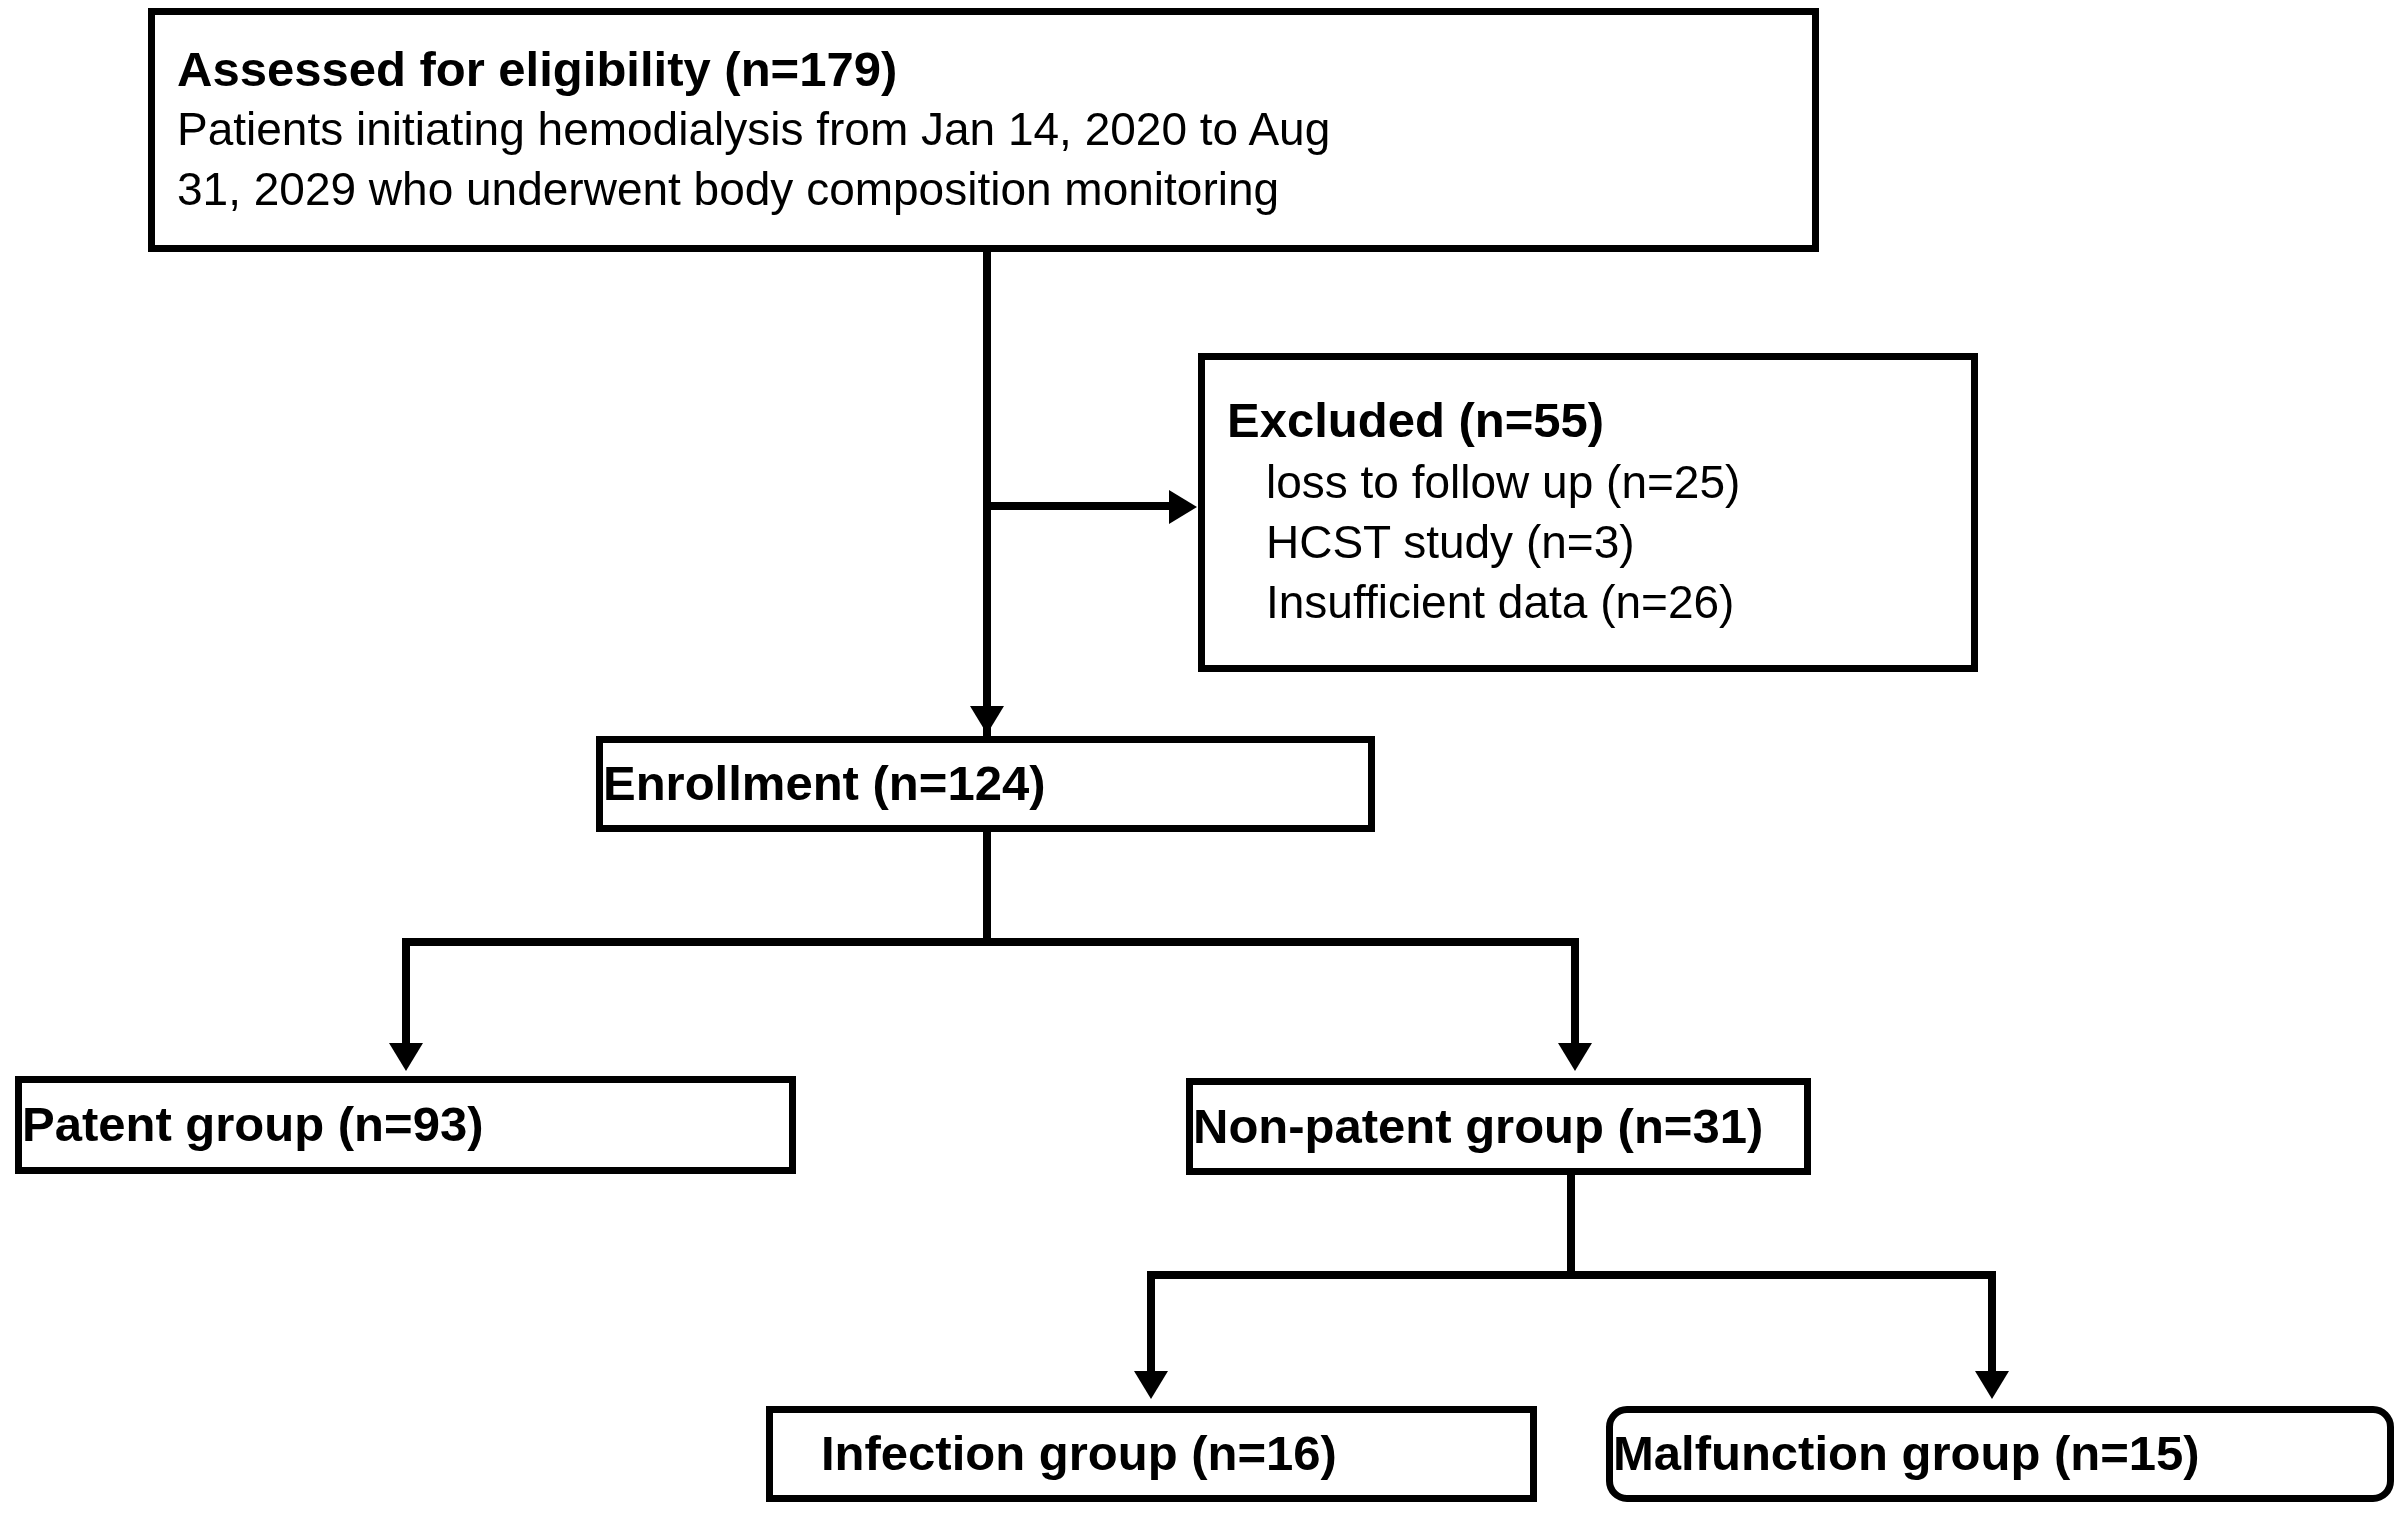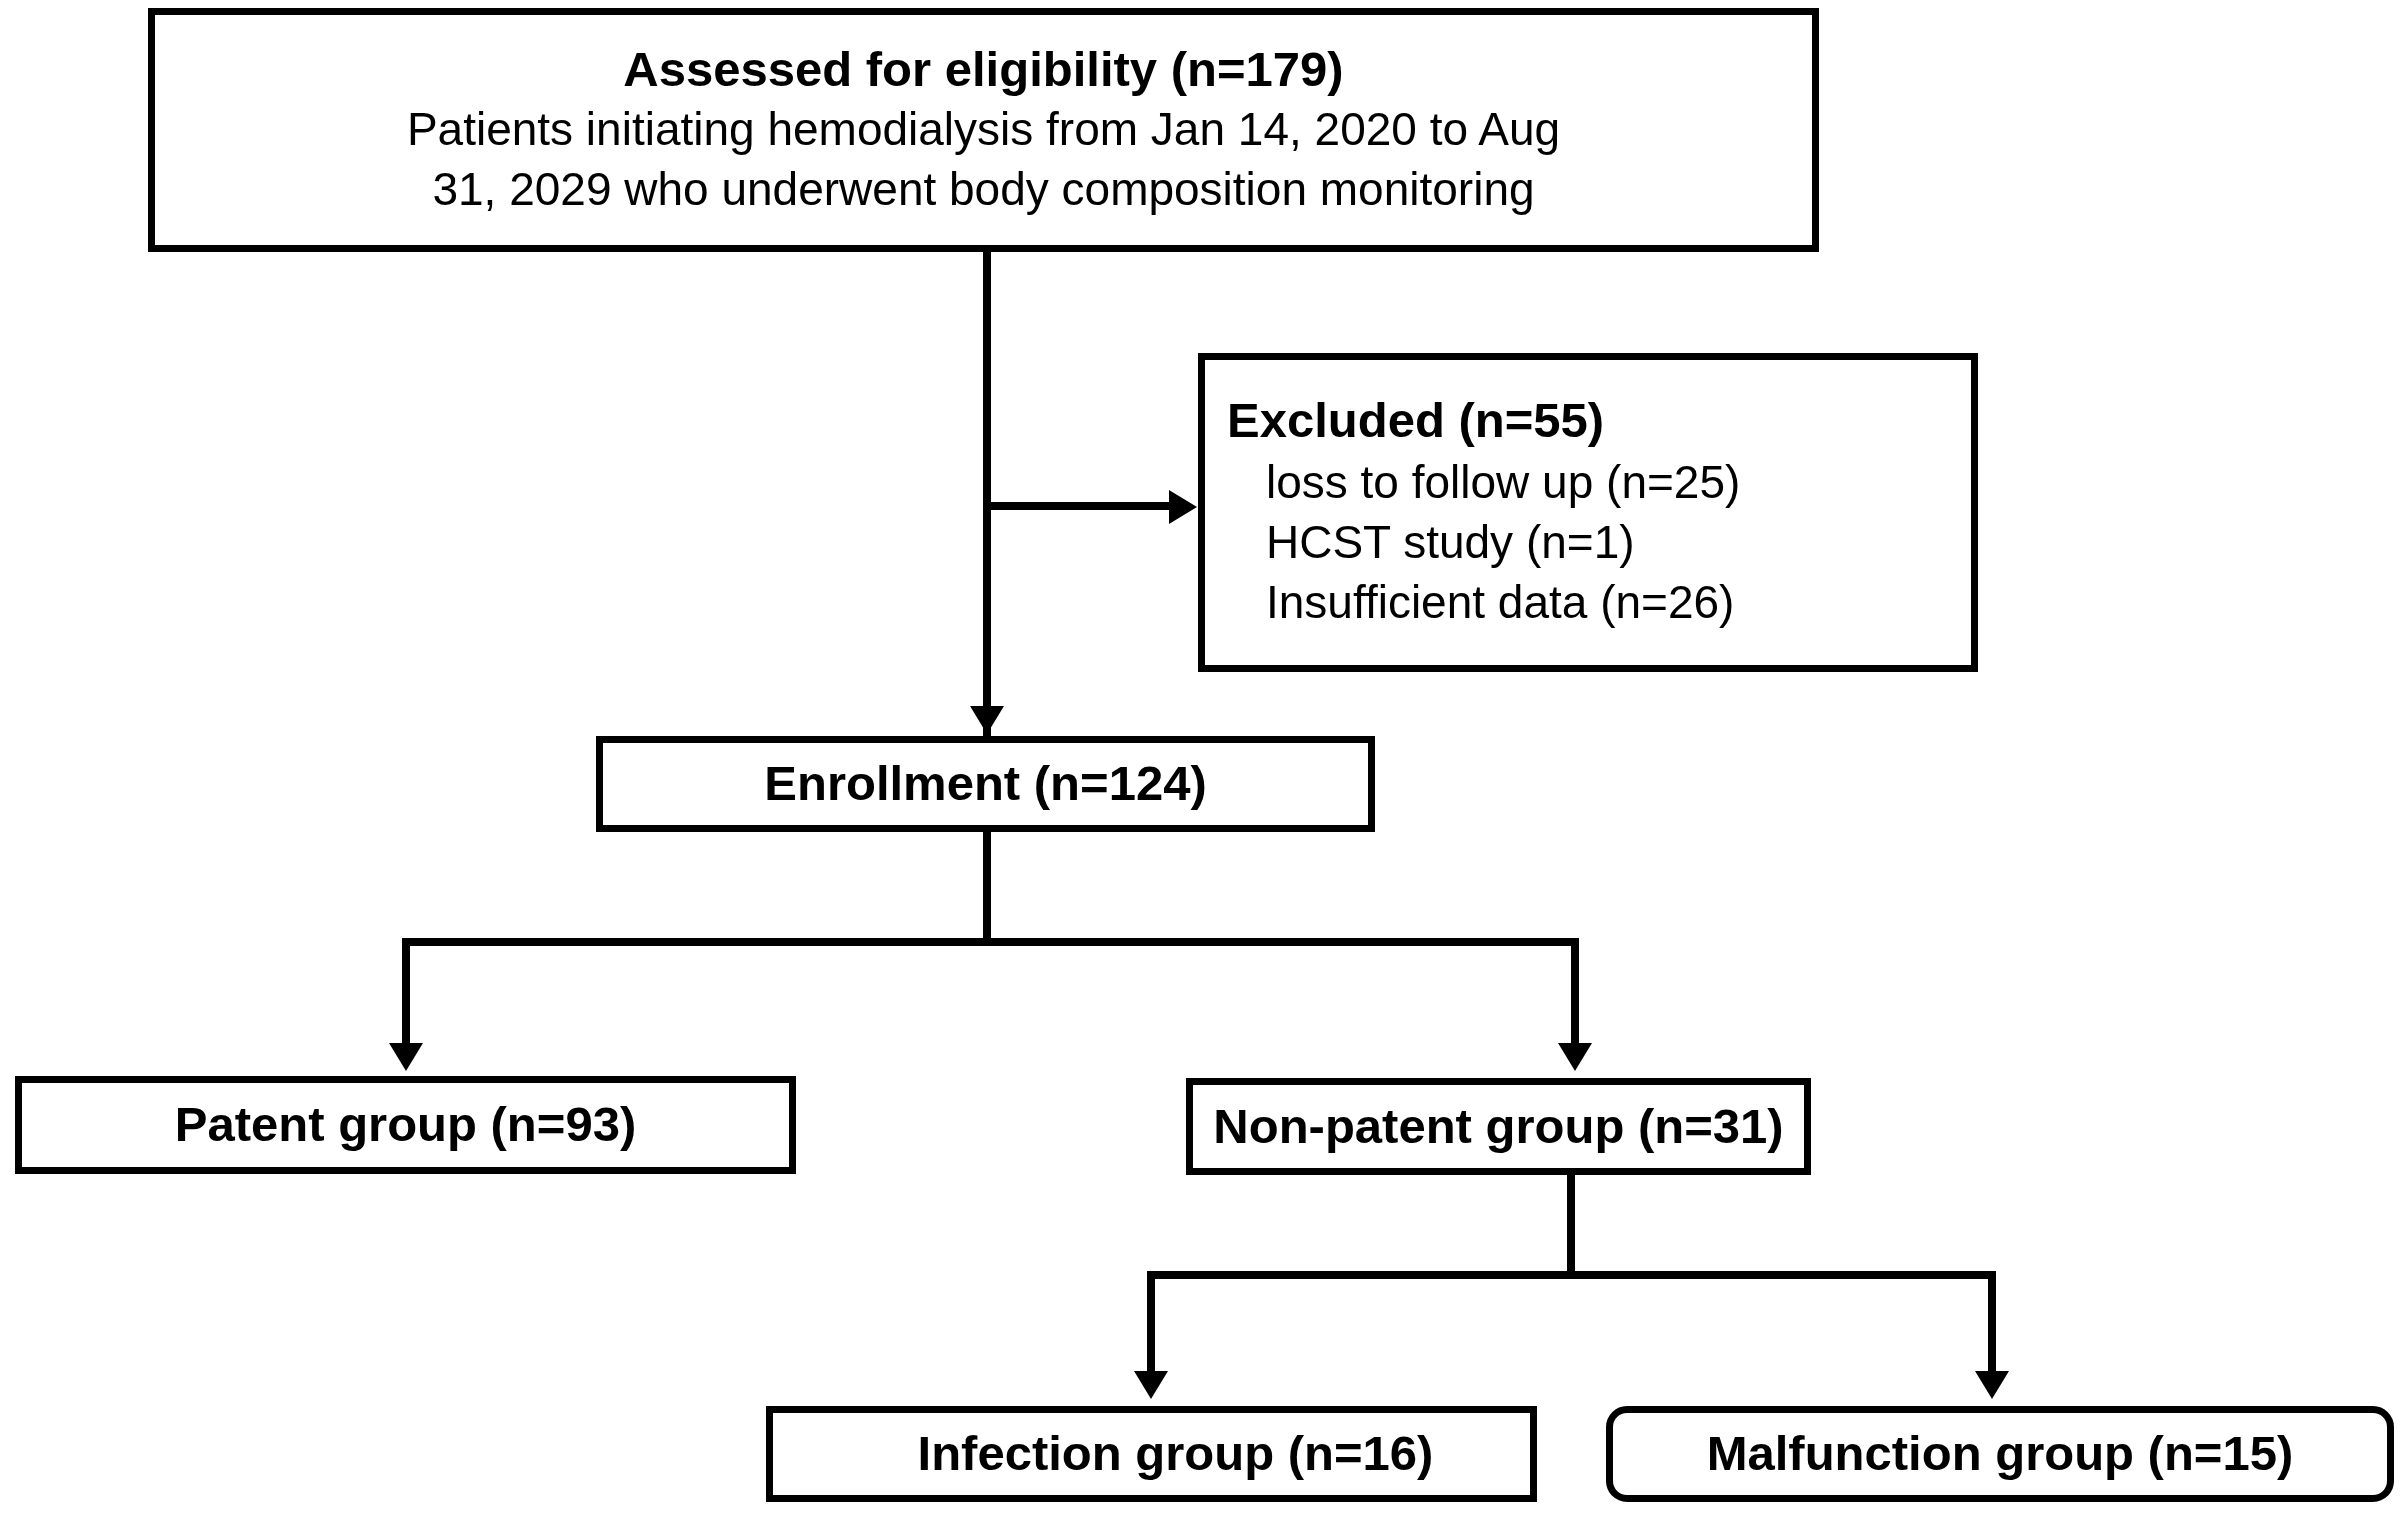--- a/index.html
+++ b/index.html
@@ -21,21 +21,21 @@
   .node {
     position: absolute;
     box-sizing: border-box;
     border: 7.6px solid #000000;
     background: #ffffff;
     display: flex;
     flex-direction: column;
     justify-content: center;
     z-index: 3;
   }
-  .node.center { align-items: center; text-align: center; }
+  .node.center { align-items: flex-start; text-align: center; }
   .node.left   { align-items: flex-start; text-align: left; }
 
   .ttl {
     font-weight: bold;
     white-space: nowrap;
     line-height: 1.18;
   }
   .sub {
     font-weight: normal;
     line-height: 1.30;
@@ -160,21 +160,21 @@
 
   <div class="node center" id="node-assessed">
     <div class="ttl">Assessed for eligibility (n=179)</div>
     <div class="sub">Patients initiating hemodialysis from Jan 14, 2020 to Aug</div>
     <div class="sub">31, 2029 who underwent body composition monitoring</div>
   </div>
 
   <div class="node left" id="node-excluded">
     <div class="ttl">Excluded (n=55)</div>
     <div class="sub indent">loss to follow up (n=25)</div>
-    <div class="sub indent">HCST study (n=1)</div>
+    <div class="sub indent">HCST study (n=3)</div>
     <div class="sub indent">Insufficient data (n=26)</div>
   </div>
 
   <div class="node center" id="node-enrollment">
     <div class="ttl">Enrollment (n=124)</div>
   </div>
 
   <div class="node center" id="node-patent">
     <div class="ttl">Patent group (n=93)</div>
   </div>

